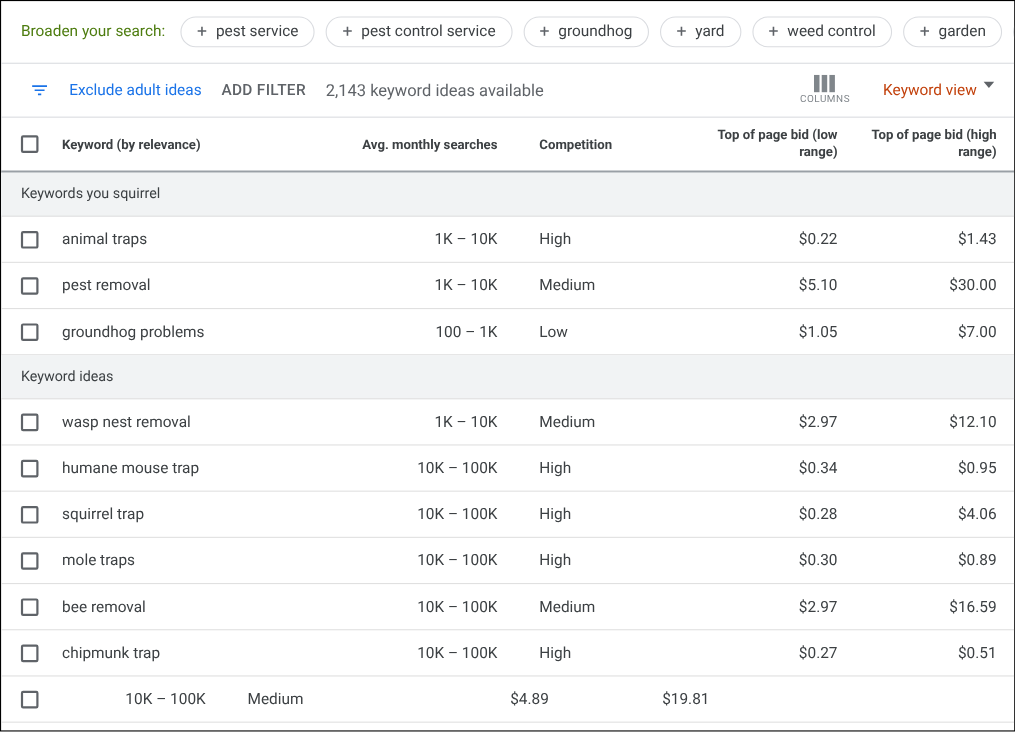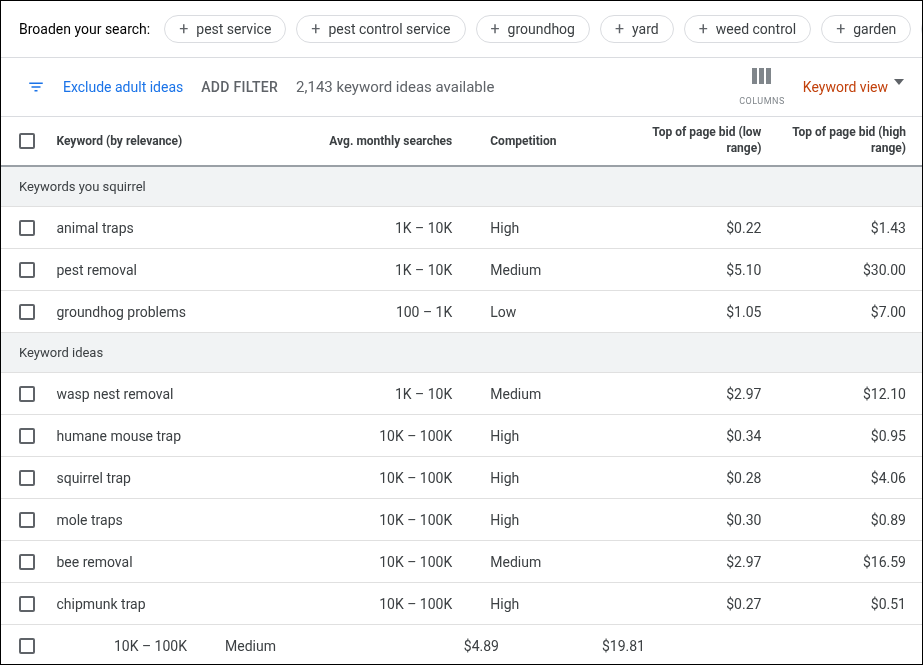--- a/index.html
+++ b/index.html
@@ -17,21 +17,21 @@
     display: flex;
     align-items: center;
     gap: 10px;
     padding: 14px 18px 14px 18px;
     border-bottom: 1px solid #dadce0;
     white-space: nowrap;
     overflow: hidden;
   }
   .broaden-label {
     font-size: 14px;
-    color: #000000;
+    color: #4d7c0f;
     margin-right: 4px;
   }
   .chip {
     display: inline-flex;
     align-items: center;
     gap: 8px;
     border: 1px solid #dadce0;
     border-radius: 16px;
     padding: 5px 14px;
     font-size: 14px;
@@ -66,27 +66,27 @@
   }
   .ideas-available {
     color: #5f6368;
     font-size: 15px;
   }
   .toolbar-spacer { flex: 1; }
   .columns-btn {
     display: flex;
     flex-direction: column;
     align-items: center;
-    gap: 12px;
+    gap: 2px;
     cursor: pointer;
     color: #80868b;
     font-size: 9px;
     letter-spacing: 0.5px;
     text-transform: uppercase;
-    margin-right: 0;
+    margin-right: 12px;
   }
   .columns-btn svg { display: block; }
   .view-select {
     display: flex;
     align-items: flex-start;
     gap: 6px;
     color: #c2410c;
     font-size: 14px;
     cursor: pointer;
   }

